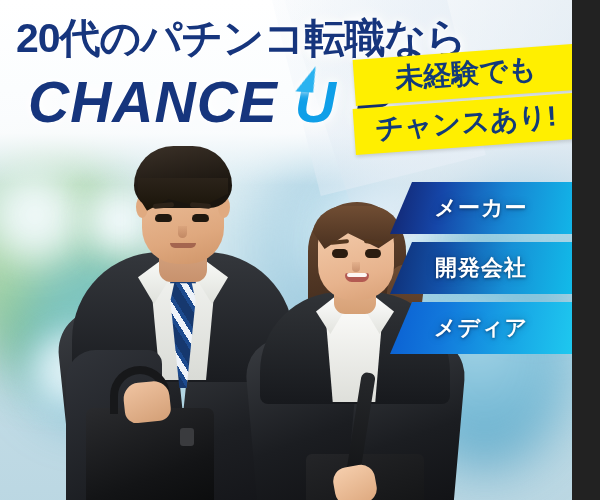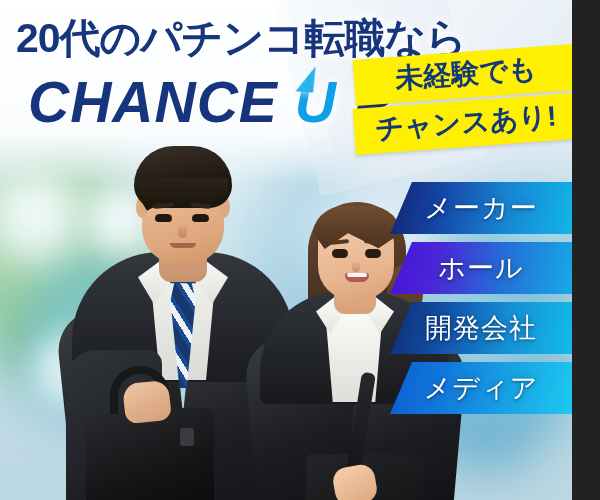--- a/index.html
+++ b/index.html
@@ -233,21 +233,21 @@
 
   
   .buttons{ position:absolute; right:0; top:182px; width:182px; }
   .cta{
     position:relative; height:52px; margin-bottom:8px;
     display:flex; align-items:center; justify-content:center;
     clip-path:polygon(22px 0,100% 0,100% 100%,0 100%);
     box-shadow:0 2px 5px rgba(0,0,0,.22);
   }
   .cta span{
-    color:#fff; font-weight:normal; font-size:27px; letter-spacing:1px;
+    color:#fff; font-weight:bold; font-size:22px; letter-spacing:1px;
     white-space:nowrap;
     text-shadow:0 1px 3px rgba(0,20,50,.55),0 0 8px rgba(0,30,70,.35);
   }
   .cta.c1{ background:linear-gradient(100deg,#12246e 0%,#1546a8 28%,#1784d2 62%,#12b5e8 100%); }
   .cta.c2{ background:linear-gradient(100deg,#4712d8 0%,#4a26d6 26%,#2470d8 62%,#17a9e6 100%); }
   .cta.c3{ background:linear-gradient(100deg,#0f2d74 0%,#1351a8 30%,#1690d6 64%,#12bbe9 100%); }
   .cta.c4{ background:linear-gradient(100deg,#5a1adf 0%,#5430dc 26%,#2a79da 62%,#1ab2e7 100%); }
   .cta.c5{ background:linear-gradient(100deg,#0b5fd2 0%,#1279dc 30%,#17a0e4 62%,#1ec8ef 100%); }
 
   
@@ -352,23 +352,20 @@
 
   <div class="badge">
     <div class="badge-bar one">未経験でも</div>
     <div class="badge-bar two">チャンスあり!</div>
   </div>
 
   <div class="buttons">
     <div class="cta c1">
       <span>メーカー</span>
     </div>
-    <div class="cta c2">
-      <span>ホール</span>
-    </div>
     <div class="cta c3">
       <span>開発会社</span>
     </div>
     <div class="cta c5">
       <span>メディア</span>
     </div>
   </div>
 
 
 </div>

